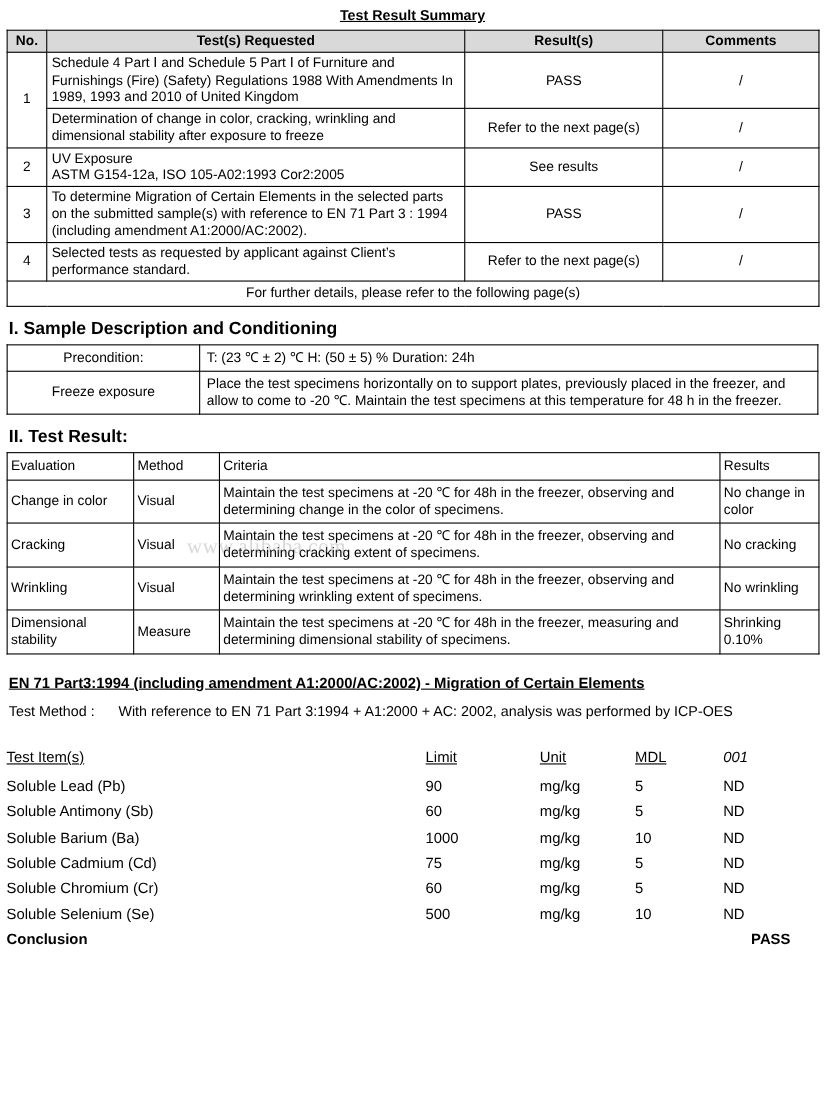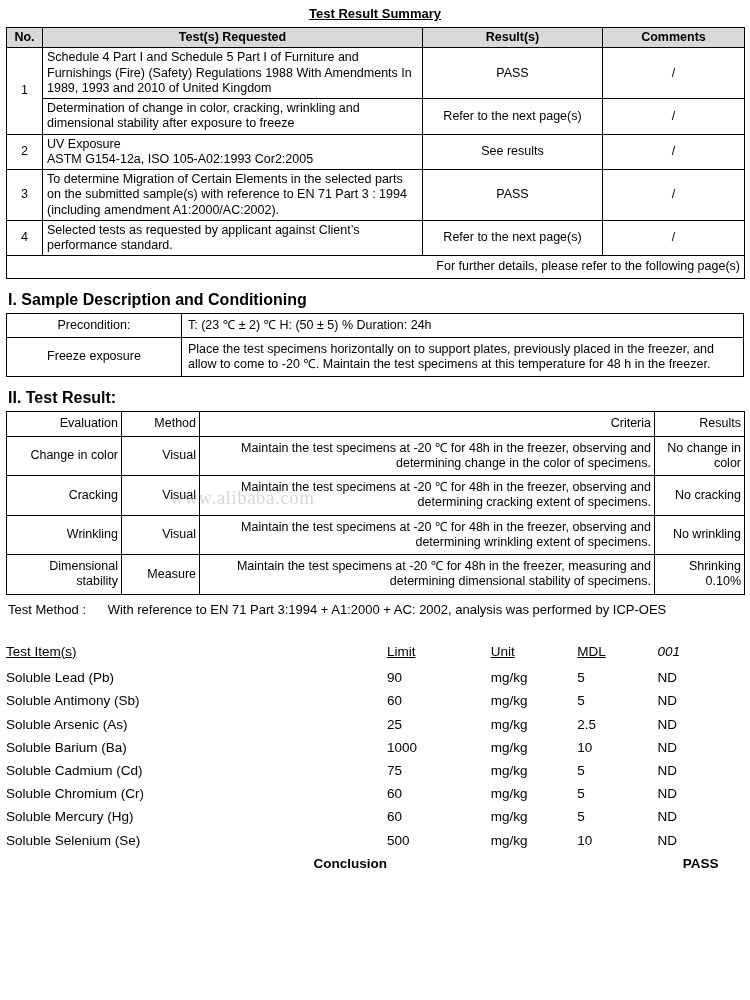--- a/index.html
+++ b/index.html
@@ -47,39 +47,39 @@
     text-align: center;
     font-weight: bold;
   }
   .c { text-align: center; }
   .l { text-align: left; }
   
   .summary col.c1 { width: 36px; }
   .summary col.c2 { width: 380px; }
   .summary col.c3 { width: 180px; }
   .summary col.c4 { width: 142px; }
-  .summary .note td { text-align: right; padding: 3px 4px; }
+  .summary .note td { text-align: center; padding: 3px 20px; }
 
   
   .sec-head {
     font-weight: bold;
     font-size: 16px;
     margin: 12px 0 4px 2px;
   }
   
   .sample col.s1 { width: 175px; }
   .sample td { padding: 4px 6px; margin-top: 36px; }
   .sample .lbl { text-align: center; }
 
   
   .result col.r1 { width: 115px; }
   .result col.r2 { width: 78px; }
   .result col.r3 { width: 455px; }
   .result col.r4 { width: 90px; }
-  .result td { text-align: right; padding: 4px 3px; }
+  .result td { text-align: left; padding: 4px 3px; }
 
   
   .en71-title {
     font-weight: bold;
     font-size: 13.5px;
     text-decoration: underline;
     margin: 18px 0 10px 2px;
   }
   .method {
     margin: 6px 2px 0 2px;
@@ -104,21 +104,21 @@
   }
   .migration col.m1 { width: 352px; }
   .migration col.m2 { width: 96px; }
   .migration col.m3 { width: 80px; }
   .migration col.m4 { width: 74px; }
   .migration col.m5 { width: 80px; }
   .migration .mh td { padding-bottom: 7px; }
   .migration .mh .u { text-decoration: underline; }
   .migration .mh .ital { font-style: italic; }
   .migration .num { text-align: left; }
-  .migration .conc-label { font-weight: bold; font-size: 13.5px; text-align: right; }
+  .migration .conc-label { font-weight: bold; font-size: 13.5px; }
   .migration .conc-val { font-weight: bold; text-align: center; }
 
   
   .watermark {
     position: absolute;
     left: 170px;
     top: 487px;
     font-size: 19px;
     color: rgba(140,140,140,0.35);
     letter-spacing: 0.5px;
@@ -244,20 +244,21 @@
       </tr>
       <tr>
         <td>Dimensional stability</td>
         <td>Measure</td>
         <td>Maintain the test specimens at -20  ℃ for 48h in the freezer, measuring and determining dimensional stability of specimens.</td>
         <td>Shrinking 0.10%</td>
       </tr>
     </tbody>
   </table>
 
+  <div class="en71-title">EN 71 Part3:1994 (including amendment A1:2000/AC:2002) - Migration of Certain Elements</div>
 
   <div class="method">
     <span class="mlabel">Test Method :</span>
     <span class="mval">With reference to EN 71 Part 3:1994 + A1:2000 + AC: 2002, analysis was performed by ICP-OES</span>
   </div>
 
   <table class="migration">
     <colgroup>
         <col class="m1">
         <col class="m2">
@@ -282,49 +283,35 @@
         <td class="num">ND</td>
       </tr>
       <tr>
         <td>Soluble Antimony (Sb)</td>
         <td class="num">60</td>
         <td class="num">mg/kg</td>
         <td class="num">5</td>
         <td class="num">ND</td>
       </tr>
       <tr>
-        <td>Soluble Arsenic (As)</td>
-        <td class="num">25</td>
-        <td class="num">mg/kg</td>
-        <td class="num">2.5</td>
-        <td class="num">ND</td>
-      </tr>
-      <tr>
         <td>Soluble Barium (Ba)</td>
         <td class="num">1000</td>
         <td class="num">mg/kg</td>
         <td class="num">10</td>
         <td class="num">ND</td>
       </tr>
       <tr>
         <td>Soluble Cadmium (Cd)</td>
         <td class="num">75</td>
         <td class="num">mg/kg</td>
         <td class="num">5</td>
         <td class="num">ND</td>
       </tr>
       <tr>
         <td>Soluble Chromium (Cr)</td>
-        <td class="num">60</td>
-        <td class="num">mg/kg</td>
-        <td class="num">5</td>
-        <td class="num">ND</td>
-      </tr>
-      <tr>
-        <td>Soluble Mercury (Hg)</td>
         <td class="num">60</td>
         <td class="num">mg/kg</td>
         <td class="num">5</td>
         <td class="num">ND</td>
       </tr>
       <tr>
         <td>Soluble Selenium (Se)</td>
         <td class="num">500</td>
         <td class="num">mg/kg</td>
         <td class="num">10</td>

